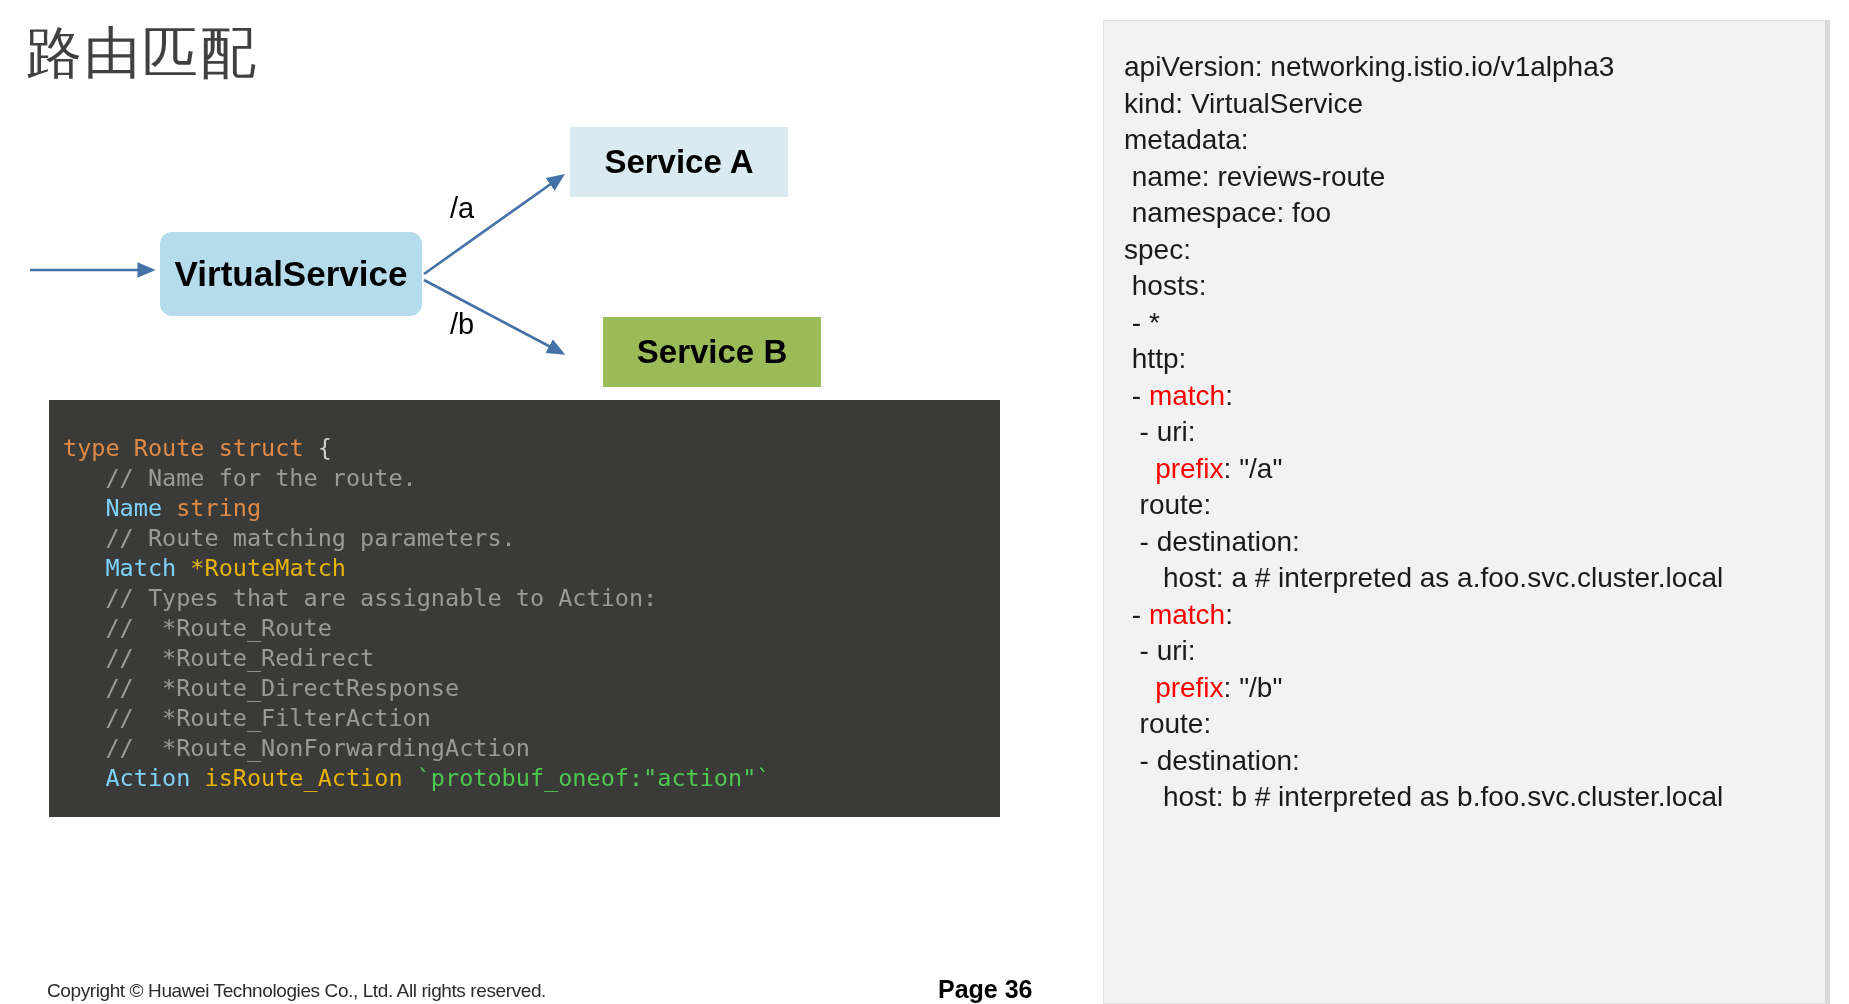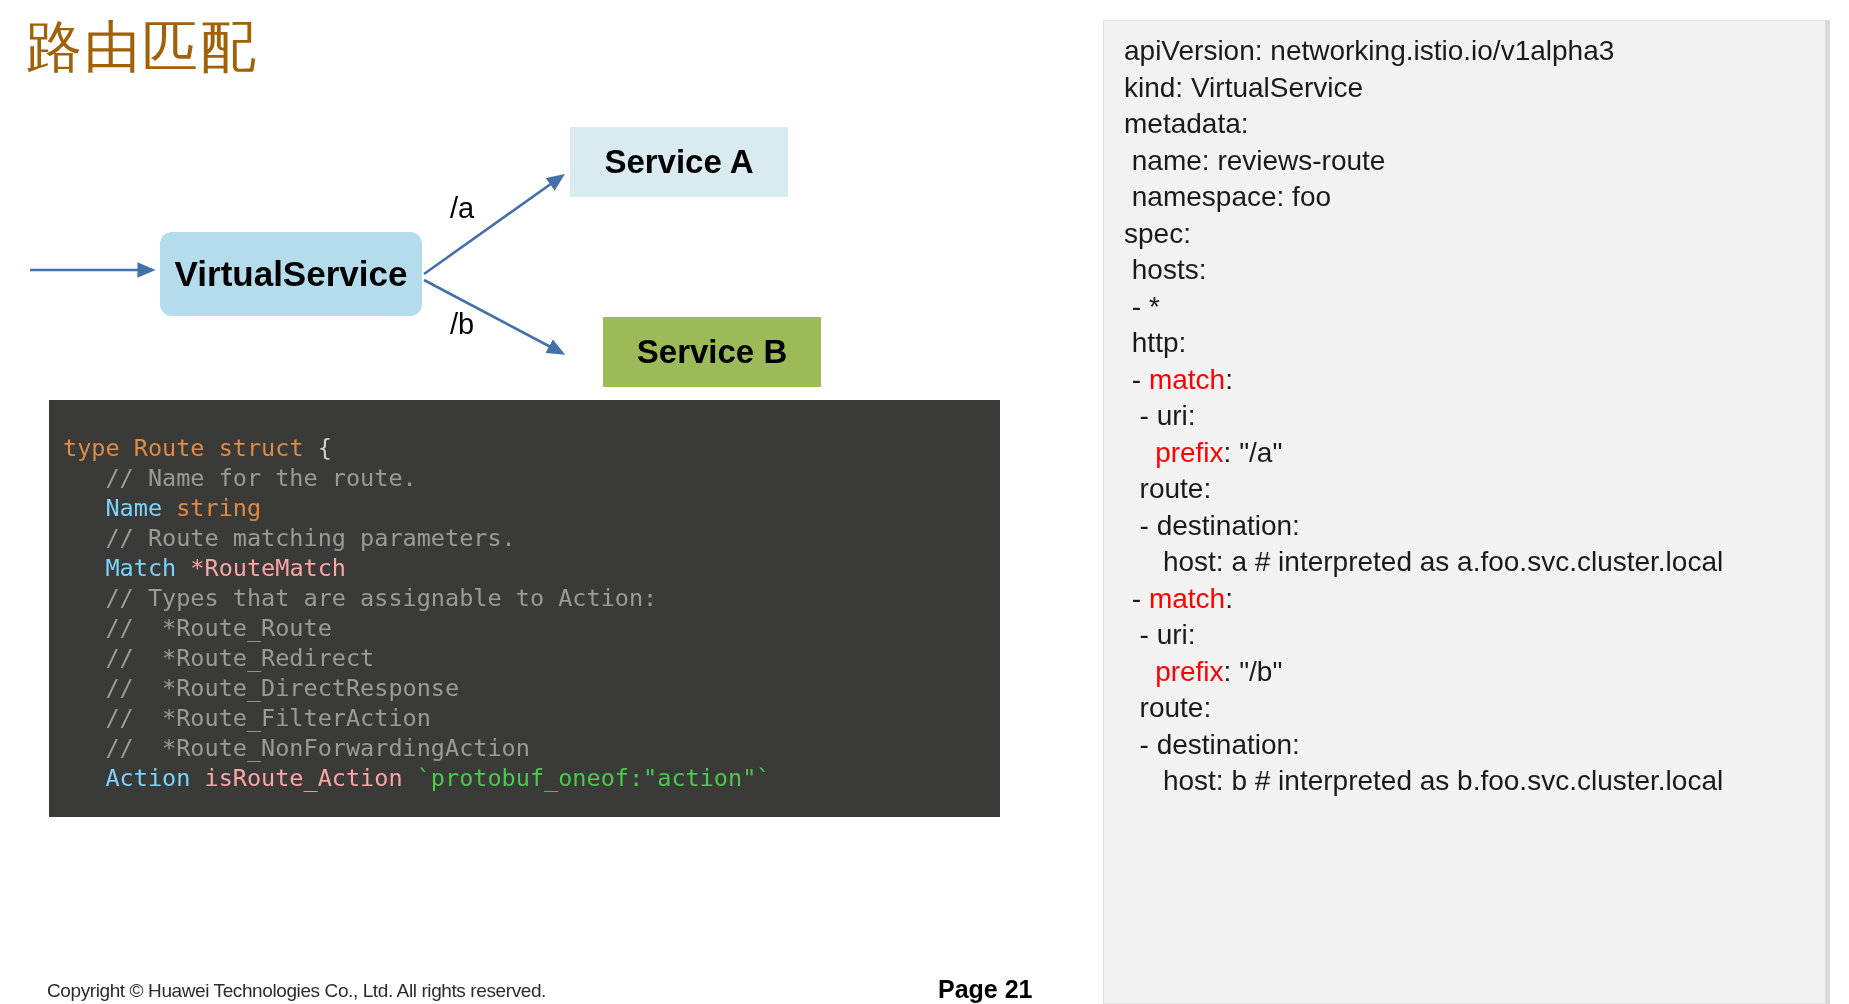--- a/index.html
+++ b/index.html
@@ -104,21 +104,21 @@
     font-family: "DejaVu Sans Mono", "Liberation Mono", monospace;
     font-size: 23.5px;
     line-height: 30px;
     white-space: pre;
     padding-left: 14px;
   }
   .code-line { white-space: pre; }
   .tok-kw    { color: #e08a45; }
   .tok-cmt   { color: #9a9a97; }
   .tok-field { color: #7dd3fc; }
-  .tok-type  { color: #fca5a5; }
+  .tok-type  { color: #eab308; }
   .tok-str   { color: #4dc94d; }
   .tok-plain { color: #cfcfcc; }
 
   
   #footer-copyright {
     position: absolute;
     left: 47px;
     top: 980px;
     font-size: 19px;
     color: #2b2b2b;
@@ -141,38 +141,38 @@
   #yaml-panel {
     position: absolute;
     left: 1103px;
     top: 20px;
     width: 727px;
     height: 984px;
     background: #f2f2f2;
     border: 1px solid #e2e2e2;
     border-right: 5px solid #d9d9d9;
     box-sizing: border-box;
-    padding: 12px 12px 0 20px;
+    padding: 28px 12px 0 20px;
     overflow: hidden;
   }
   #yaml-lines {
     font-family: "Liberation Sans", sans-serif;
     font-size: 28px;
     line-height: 36.5px;
     color: #1a1a1a;
     white-space: pre-wrap;
     word-break: break-word;
   }
   .yaml-line { white-space: pre-wrap; }
   .yml-key-hl { color: #ff0000; }
 </style>
 </head>
 <body>
 
-<div id="slide-title" style="color: #a16207;">路由匹配</div>
+<div id="slide-title" style="color: #404040; margin-top: 6px;">路由匹配</div>
 
 <div id="diagram">
 
   <svg viewBox="0 0 1060 300">
     <defs>
       <marker id="arrowhead" markerWidth="7" markerHeight="7" refX="5.6" refY="3" orient="auto" markerUnits="strokeWidth">
         <path d="M0,0 L7,3 L0,6 z" fill="#4472a8"></path>
       </marker>
     </defs>
 
@@ -193,17 +193,17 @@
 
   <div class="edge-label" id="edge-label-b">/b</div>
 </div>
 
 <div id="code-block" style="background: rgb(58, 58, 56);">
   <div id="code-lines"><div class="code-line"><span class="tok-kw">type </span><span class="tok-kw">Route </span><span class="tok-kw">struct </span><span class="tok-plain">{</span></div><div class="code-line"><span class="tok-cmt">   // Name for the route.</span></div><div class="code-line"><span class="tok-field">   Name </span><span class="tok-kw">string</span></div><div class="code-line"><span class="tok-cmt">   // Route matching parameters.</span></div><div class="code-line"><span class="tok-field">   Match </span><span class="tok-type">*RouteMatch</span></div><div class="code-line"><span class="tok-cmt">   // Types that are assignable to Action:</span></div><div class="code-line"><span class="tok-cmt">   //  *Route_Route</span></div><div class="code-line"><span class="tok-cmt">   //  *Route_Redirect</span></div><div class="code-line"><span class="tok-cmt">   //  *Route_DirectResponse</span></div><div class="code-line"><span class="tok-cmt">   //  *Route_FilterAction</span></div><div class="code-line"><span class="tok-cmt">   //  *Route_NonForwardingAction</span></div><div class="code-line"><span class="tok-field">   Action </span><span class="tok-type">isRoute_Action </span><span class="tok-str">`protobuf_oneof:"action"`</span></div></div>
 </div>
 
 <div id="footer-copyright">Copyright © Huawei Technologies Co., Ltd. All rights reserved.</div>
 
-<div id="footer-page">Page 21</div>
+<div id="footer-page">Page 36</div>
 
 <div id="yaml-panel" style="background: rgb(242, 242, 242);">
   <div id="yaml-lines"><div class="yaml-line"><span class="">apiVersion: networking.istio.io/v1alpha3</span></div><div class="yaml-line"><span class="">kind: VirtualService</span></div><div class="yaml-line"><span class="">metadata:</span></div><div class="yaml-line"><span class=""> name: reviews-route</span></div><div class="yaml-line"><span class=""> namespace: foo</span></div><div class="yaml-line"><span class="">spec:</span></div><div class="yaml-line"><span class=""> hosts:</span></div><div class="yaml-line"><span class=""> - *</span></div><div class="yaml-line"><span class=""> http:</span></div><div class="yaml-line"><span class=""> - </span><span class="yml-key-hl">match</span><span class="">:</span></div><div class="yaml-line"><span class="">  - uri:</span></div><div class="yaml-line"><span class="">    </span><span class="yml-key-hl">prefix</span><span class="">: "/a"</span></div><div class="yaml-line"><span class="">  route:</span></div><div class="yaml-line"><span class="">  - destination:</span></div><div class="yaml-line"><span class="">     host: a # interpreted as a.foo.svc.cluster.local</span></div><div class="yaml-line"><span class=""> - </span><span class="yml-key-hl">match</span><span class="">:</span></div><div class="yaml-line"><span class="">  - uri:</span></div><div class="yaml-line"><span class="">    </span><span class="yml-key-hl">prefix</span><span class="">: "/b"</span></div><div class="yaml-line"><span class="">  route:</span></div><div class="yaml-line"><span class="">  - destination:</span></div><div class="yaml-line"><span class="">     host: b # interpreted as b.foo.svc.cluster.local</span></div></div>
 </div>
 
 </body></html>

